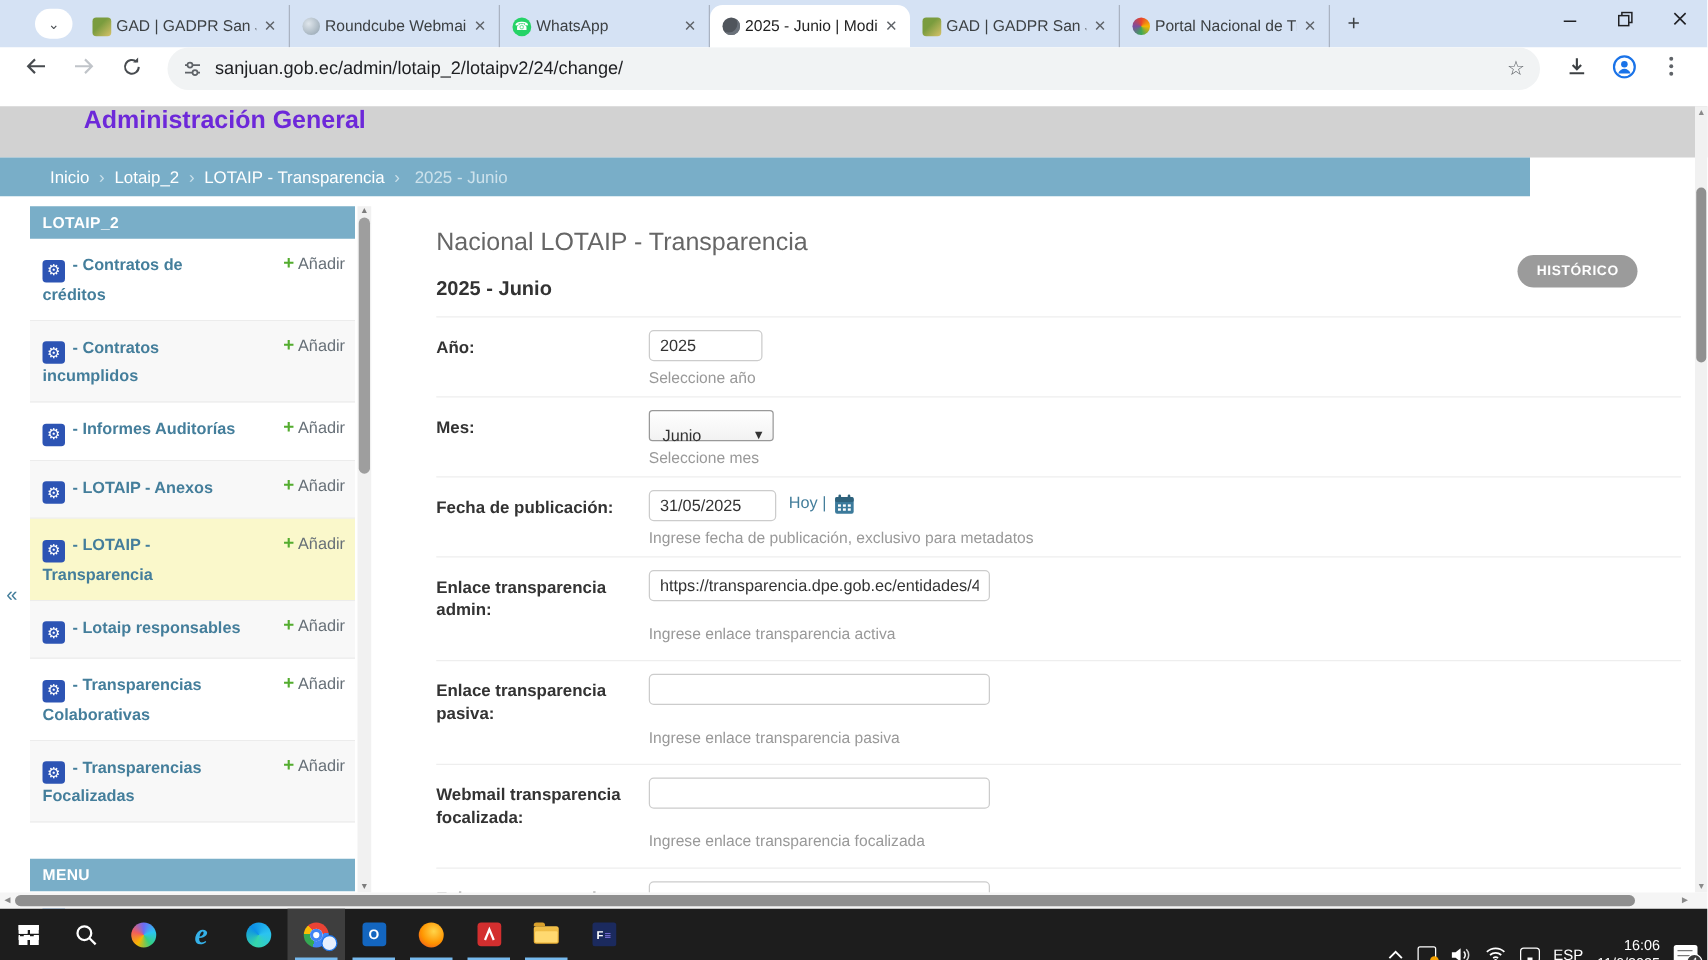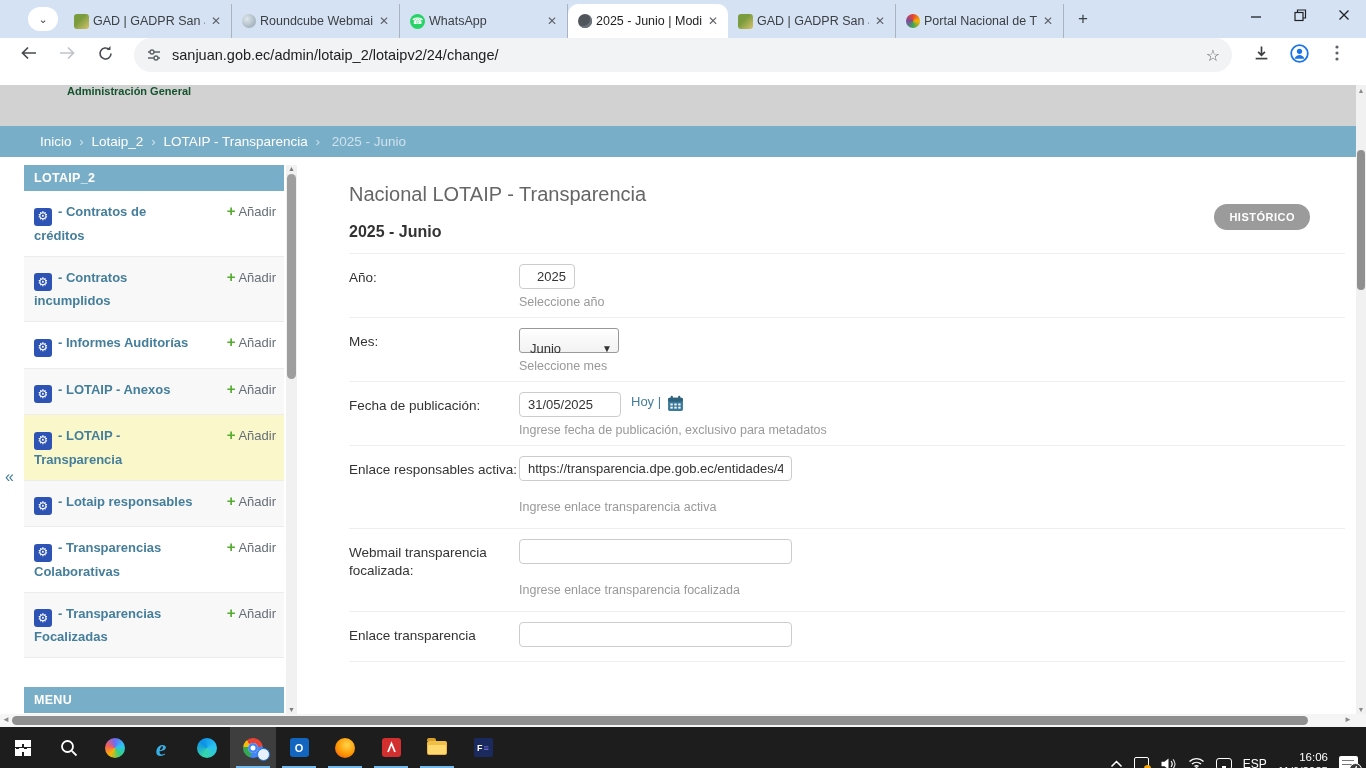--- a/index.html
+++ b/index.html
@@ -24,22 +24,22 @@
   .win-btn { width:44px; height:30px; display:flex; align-items:center; justify-content:center; color:#202124; }
   .toolbar { position:absolute; left:0; top:38px; width:1366px; height:47px; background:#fff; display:flex; align-items:flex-start; padding:0 10px; }
   .nav-ico { width:30px; height:30px; display:flex; align-items:center; justify-content:center; margin:0 4px; }
   .omnibox { flex:1; height:34px; background:#f1f3f4; border-radius:17px; display:flex; align-items:center; padding:0 12px; margin:0 10px; }
   .omnibox .url { flex:1; color:#202124; font-size:14.5px; margin-left:10px; white-space:nowrap; overflow:hidden; }
   .star { color:#5f6368; font-size:16px; }
   .toolbar-right { display:flex; align-items:center; }
 
   
   .site-strip { position:absolute; left:0; top:85px; width:1366px; height:41px; background:#d2d2d2; }
-  .site-strip .brand { position:absolute; left:67px; top:0px; color:#14532d; font-size:11px; font-weight:bold; }
-  .breadcrumbs { position:absolute; left:0; top:126px; width:1366px; height:31px; background:#79aec8; line-height:31px; padding-left:40px; font-size:13.5px; }
+  .site-strip .brand { position:absolute; left:67px; top:0px; color:#6d28d9; font-size:20px; font-weight:bold; }
+  .breadcrumbs { position:absolute; left:0; top:126px; width:1224px; height:31px; background:#79aec8; line-height:31px; padding-left:40px; font-size:13.5px; }
   .breadcrumbs a { color:#fff; text-decoration:none; }
   .bc-sep, .bc-current { color:#cde2ec; margin:0 4px; }
 
   
   .collapse-toggle { position:absolute; left:5px; top:468px; color:#447e9b; font-size:16px; }
   .sidebar { position:absolute; left:24px; top:165px; width:260px; background:#fff; }
   .sb-caption { background:#79aec8; color:#fff; font-size:12.5px; font-weight:bold; padding:6px 10px; letter-spacing:.3px; }
   .sb-caption.menu { margin-top:29px; }
   .sb-row { position:relative; padding:11px 85px 11px 10px; border-bottom:1px solid #ececec; font-size:13px; line-height:19px; }
   .sb-row.alt { background:#f8f8f8; }
@@ -55,24 +55,24 @@
   .sb-scrollbar .arr.down { position:absolute; bottom:1px; }
 
   
   .main { position:absolute; left:338px; top:157px; width:1007px; height:557px; overflow:hidden; padding:26px 0 0 11px; }
   .main h1 { font-size:20px; font-weight:normal; color:#666; margin-bottom:17px; }
   .historic-btn { position:absolute; top:47px; right:35px; background:#9b9b9b; color:#fff; font-size:11px; font-weight:bold; letter-spacing:.5px; padding:7px 15px; border-radius:15px; border:none; }
   .obj-title { font-size:16px; font-weight:bold; color:#333; margin-bottom:12px; }
   .form { border-top:1px solid #eee; }
   .frow { display:flex; padding:10px 0 8px; border-bottom:1px solid #eee; }
   .frow.tall { padding-bottom:14px; }
-  .flabel { width:170px; flex:none; font-size:13.5px; font-weight:normal; color:#333; line-height:18px; padding-top:5px; }
+  .flabel { width:170px; flex:none; font-size:13.5px; font-weight:bold; color:#333; line-height:18px; padding-top:5px; }
   .ffield {}
   .tinput { height:25px; border:1px solid #ccc; border-radius:4px; padding:0 8px; font-size:13px; color:#333; font-family:"Liberation Sans",sans-serif; background:#fff; }
-  .w-year { width:56px;text-align:right; } .w-date { width:102px; } .w-url { width:273px; }
+  .w-year { width:91px; } .w-date { width:102px; } .w-url { width:273px; }
   .fselect { width:100px; height:25px; border:1px solid #999; border-radius:3px; background:linear-gradient(#fff,#f2f2f2); display:flex; align-items:center; font-size:13px; color:#333; padding:16px 6px 0 10px; }
   .fselect .sel-txt { flex:1; }
   .fselect .sel-arr { font-size:10px; color:#333; }
   .help { margin-top:6px; font-size:12.5px; color:#999; }
   .frow.tall .help { margin-top:19px; }
   .today-link { color:#447e9b; font-size:13px; margin:0 6px 0 10px; text-decoration:none; vertical-align:3px; }
   .cal-ico { vertical-align:-3px; }
 
   
   .v-scroll { position:absolute; right:0; top:85px; width:10px; height:629px; background:#f1f1f1; }
@@ -336,27 +336,34 @@
                 <rect x="3.2" y="11" width="2.2" height="1.8"></rect>
                 <rect x="6.9" y="11" width="2.2" height="1.8"></rect>
                 <rect x="10.6" y="11" width="2.2" height="1.8"></rect>
               </g>
             </svg></span>
         <div class="help">Ingrese fecha de publicación, exclusivo para metadatos</div>
       </div>
     </div>
 
     <div class="frow tall">
-      <div class="flabel">Enlace responsables activa:</div>
+      <div class="flabel">Enlace transparencia admin:</div>
       <div class="ffield">
         <input class="tinput w-url" value="https://transparencia.dpe.gob.ec/entidades/4" style="">
         <div class="help">Ingrese enlace transparencia activa</div>
       </div>
     </div>
 
+    <div class="frow tall">
+      <div class="flabel">Enlace transparencia pasiva:</div>
+      <div class="ffield">
+        <input class="tinput w-url" value="" style="">
+        <div class="help">Ingrese enlace transparencia pasiva</div>
+      </div>
+    </div>
 
     <div class="frow tall">
       <div class="flabel">Webmail transparencia focalizada:</div>
       <div class="ffield">
         <input class="tinput w-url" value="" style="">
         <div class="help">Ingrese enlace transparencia focalizada</div>
       </div>
     </div>
 
     <div class="frow tall">

